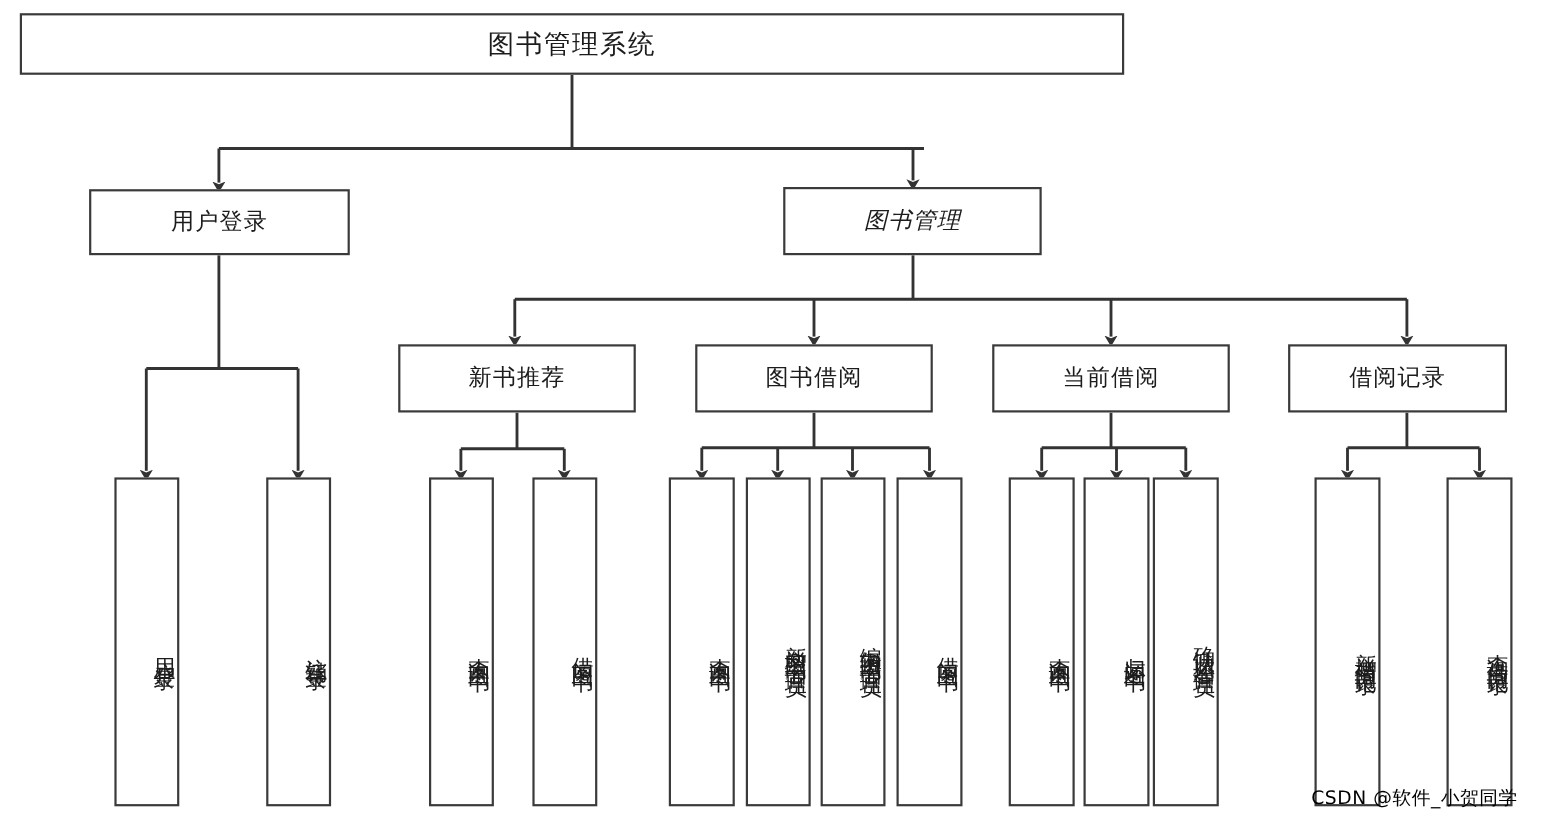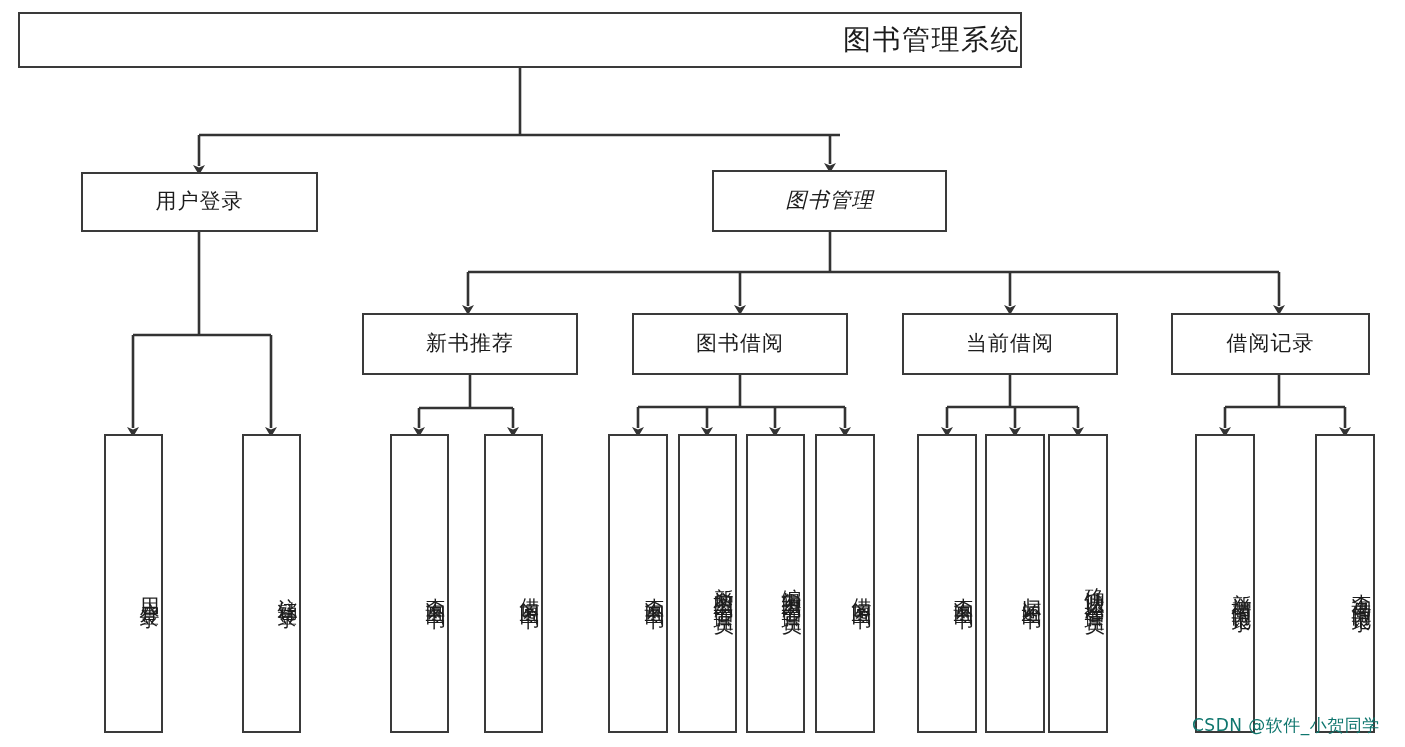--- a/index.html
+++ b/index.html
@@ -37,43 +37,42 @@
     justify-content: center;
     color: #1c1c1c;
     text-align: center;
   }
   .node.horiz {
     font-size: 21px;
     letter-spacing: 1px;
     line-height: 1.1;
   }
   .node.root {
-    font-size: 28px;
+    font-size: 24px;
     letter-spacing: 1.5px;
-    justify-content: flex-end;
   }
   .node.vert {
     writing-mode: vertical-rl;
     text-orientation: upright;
     font-size: 20px;
     letter-spacing: 4px;
     line-height: 1.15;
     padding-top: 12px;
     align-items: flex-start;
     justify-content: center;
   }
   .node.vert .vlabel {
     writing-mode: vertical-rl;
     text-orientation: upright;
     white-space: nowrap;
   }
   .watermark {
     position: absolute;
     font-size: 17px;
-    color: #0f766e;
+    color: #000000;
     letter-spacing: 0.5px;
     white-space: nowrap;
     user-select: none;
   }
 </style>
 </head>
 <body>
 
 <div id="canvas">
 

